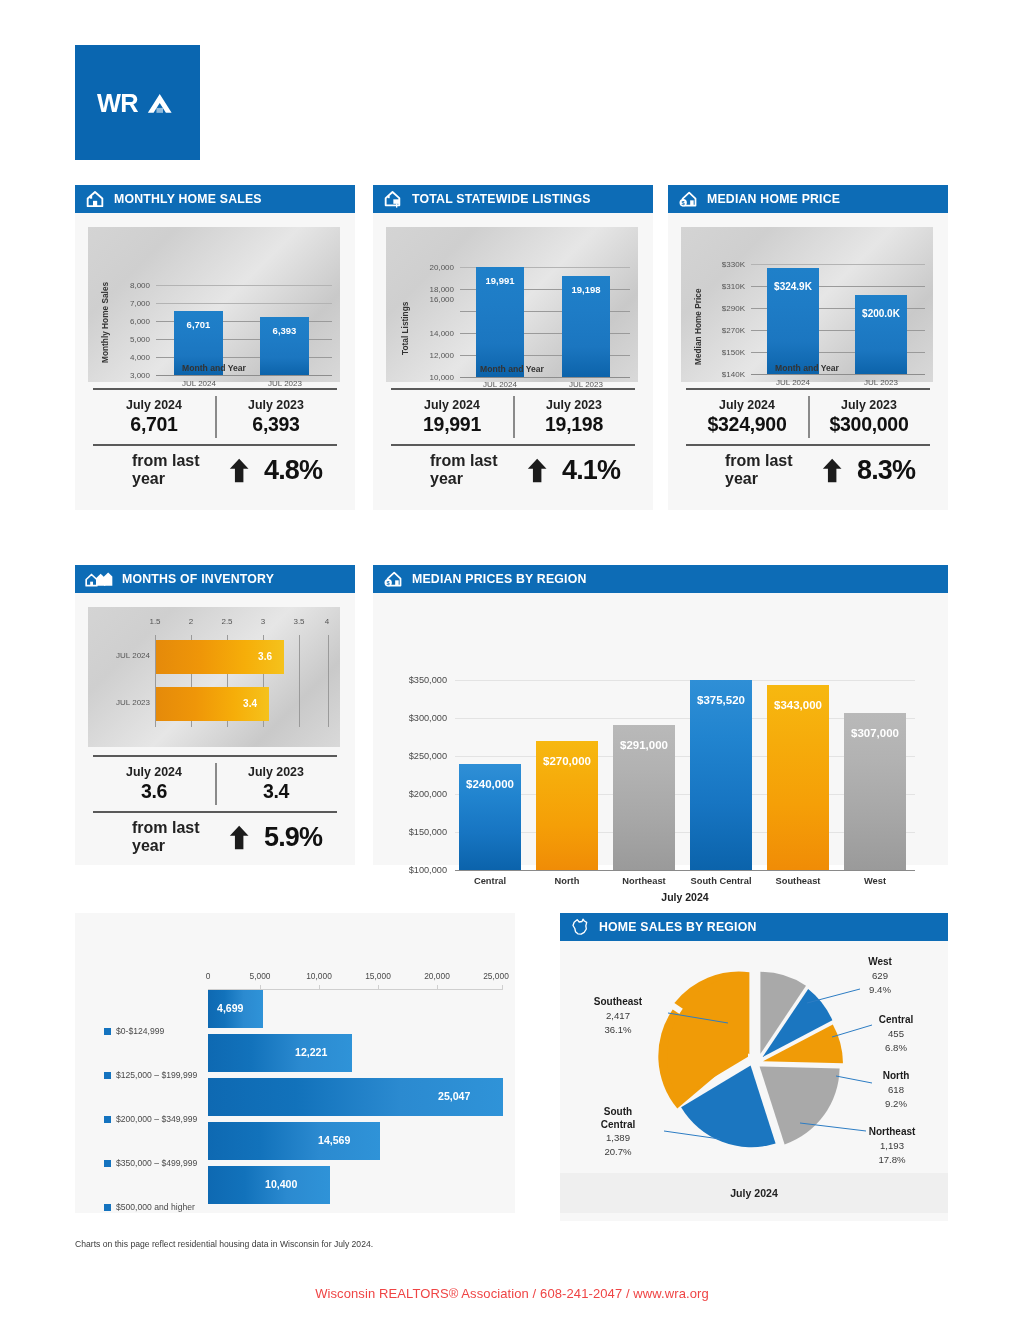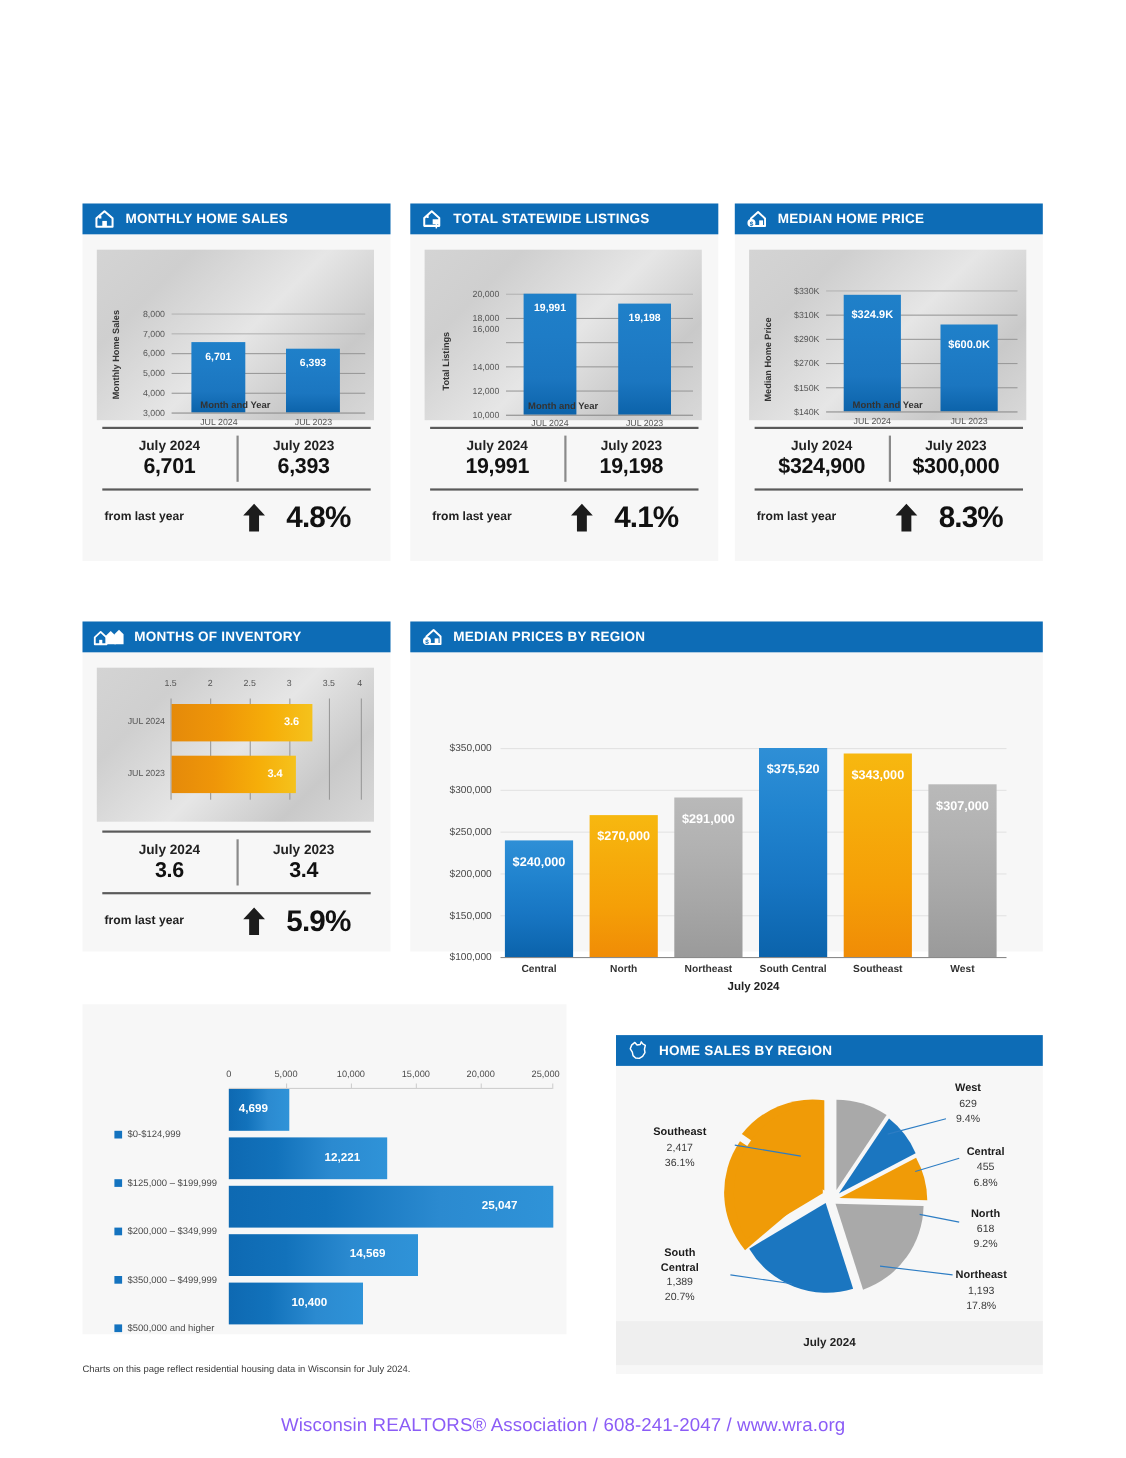--- a/index.html
+++ b/index.html
@@ -57,21 +57,21 @@
 
   
   .cmp { position:absolute; left:18px; right:18px; }
   .cmp .hrule { height:2px; background:#5a5a5a; }
   .cmp .row { display:flex; align-items:center; height:54px; position:relative; }
   .cmp .col { flex:1; text-align:center; }
   .cmp .col .lbl { font-size:12.4px; font-weight:bold; color:#222; }
   .cmp .col .num { font-size:19.5px; font-weight:bold; color:#111; margin-top:1px; letter-spacing:-0.3px; }
   .cmp .vsep { position:absolute; left:50%; top:6px; bottom:6px; width:2px; background:#8a8a8a; }
   .delta-row { display:flex; align-items:center; height:48px; padding-left:2px; }
-  .delta-row .flabel { font-size:11px; font-weight:bold; color:#222; }
+  .delta-row .flabel { font-size:16px; font-weight:bold; color:#222;margin-left:37px; }
   .arrow-up { width:22px; height:27px; margin-left:auto; }
   .delta-pct { font-size:27px; font-weight:bold; color:#111; letter-spacing:-0.8px; width:95px; text-align:center; }
 
   
   .bar-orange {
     position:absolute;
     background: linear-gradient(90deg,#e58a0a 0%,#ef9608 35%,#f6ae09 70%,#f5c21c 100%);
   }
   .vgrid { position:absolute; width:1px; background:#9a9a9a; }
   .xtick-top { position:absolute; font-size:8px; color:#555; text-align:center; white-space:nowrap; }
@@ -101,26 +101,33 @@
   .pie-wrap { position:absolute; }
   .pie-lbl { position:absolute; text-align:center; white-space:nowrap; }
   .pie-lbl .nm { font-size:10px; font-weight:bold; color:#1c1c1c; line-height:14px; }
   .pie-lbl .v  { font-size:9.6px; color:#3a3a3a; line-height:14px; }
   .pie-foot { position:absolute; left:0; right:0; text-align:center; font-size:10.6px; font-weight:bold; color:#222; }
   .pie-footband { position:absolute; background:#efefef; }
 
   
   .note { position:absolute; left:75px; top:1239px; font-size:8.6px; color:#3a3a3a; }
   .footer { position:absolute; left:0; right:0; top:1286px; text-align:center;
-            font-size:17px; color:#8b5cf6; letter-spacing:0.1px; }
+            font-size:13px; color:#ef4444; letter-spacing:0.1px; }
 </style>
 </head>
 <body>
 
 <div class="header">
+  <div class="logo-box">
+    <svg class="logo-svg" viewBox="0 0 200 80">
+      <text x="0" y="62" font-family="Liberation Sans, sans-serif" font-size="62" font-weight="bold" fill="#ffffff" letter-spacing="-2">WR</text>
+      <path d="M124 64 L153 18 L182 64 L168 64 L153 40 L138 64 Z" fill="#ffffff"></path>
+      <path d="M145 64 L145 52 L161 52 L161 64 Z" fill="#ffffff" opacity="0.55"></path>
+    </svg>
+  </div>
   <div class="title-area">
   </div>
 </div>
 
 <div class="card" style="left:75px; top:185px; width:280px; height:325px;">
   <div class="card-head">
     <svg class="hd-icon" viewBox="0 0 24 24">
       <path d="M3.2 11.4 L12 3.6 L20.8 11.4 L20.8 20.6 L3.2 20.6 Z" fill="none" stroke="#fff" stroke-width="2.2" stroke-linejoin="round"></path>
       <rect x="9.6" y="14.2" width="5" height="6.4" fill="#fff"></rect>
       <rect x="6" y="8.4" width="2.6" height="3.2" fill="#fff"></rect>
@@ -261,21 +268,21 @@
 
     <div class="gridline light" style="left:70px; top:37px; width:174px;"></div>
     <div class="gridline" style="left:70px; top:59px; width:174px;"></div>
     <div class="gridline" style="left:70px; top:81px; width:174px;"></div>
     <div class="gridline" style="left:70px; top:103px; width:174px;"></div>
     <div class="gridline" style="left:70px; top:125px; width:174px;"></div>
 
     <div class="bar-blue" style="left:86px; top:41px; width:52px; height:106px;"></div>
     <div class="bar-val" style="left:83px; top:54px; width:58px; font-size:10px;">$324.9K</div>
     <div class="bar-blue" style="left:174px; top:68px; width:52px; height:79px;"></div>
-    <div class="bar-val" style="left:171px; top:81px; width:58px; font-size:10px;">$600.0K</div>
+    <div class="bar-val" style="left:171px; top:81px; width:58px; font-size:10px;">$200.0K</div>
 
     <div class="axis-x" style="left:70px; top:147px; width:174px;"></div>
     <div class="xcat" style="left:82px; top:151px; width:60px;">JUL 2024</div>
     <div class="xcat" style="left:170px; top:151px; width:60px;">JUL 2023</div>
     <div class="xaxis-title" style="left:0; top:136px;">Month and Year</div>
   </div>
 
   <div class="cmp" style="top:203px;">
     <div class="hrule"></div>
     <div class="row">
@@ -461,21 +468,21 @@
 
     <div class="pr-legend" style="left:29px; top:261px;">
       <span class="pr-swatch"></span>
       <span>$500,000 and higher</span>
     </div>
     <div class="pr-bar" style="left:133px; top:225px; width:122px; height:38px;"></div>
     <div class="pr-val" style="left:190px; top:237px;">10,400</div>
   </div>
 </div>
 
-<div class="card" style="left:560px; top:941px; width:388px; height:308px;">
+<div class="card" style="left:560px; top:913px; width:388px; height:308px;">
   <div class="card-head">
     <svg class="hd-icon" viewBox="0 0 24 24">
       <path d="M5 6.2 L8.6 3.2 L11 6 L14.4 5.4 L15.6 2.6 L17.2 4.8 L20 6.4 L19 10.6 L19.6 14.4 L17 18.4 L13.4 20.6 L9.4 20.2 L6.6 17.6 L5.8 13.8 L3.6 10.2 Z" fill="none" stroke="#ffffff" stroke-width="1.6" stroke-linejoin="round"></path>
     </svg>
     <span class="hd-title">HOME SALES BY REGION</span>
   </div>
 
   <div class="pie-wrap" style="left:0; top:28px; width:388px; height:272px;">
     <svg viewBox="0 0 388 250" style="position:absolute; left:0; top:0; width:388px; height:250px;">
 

